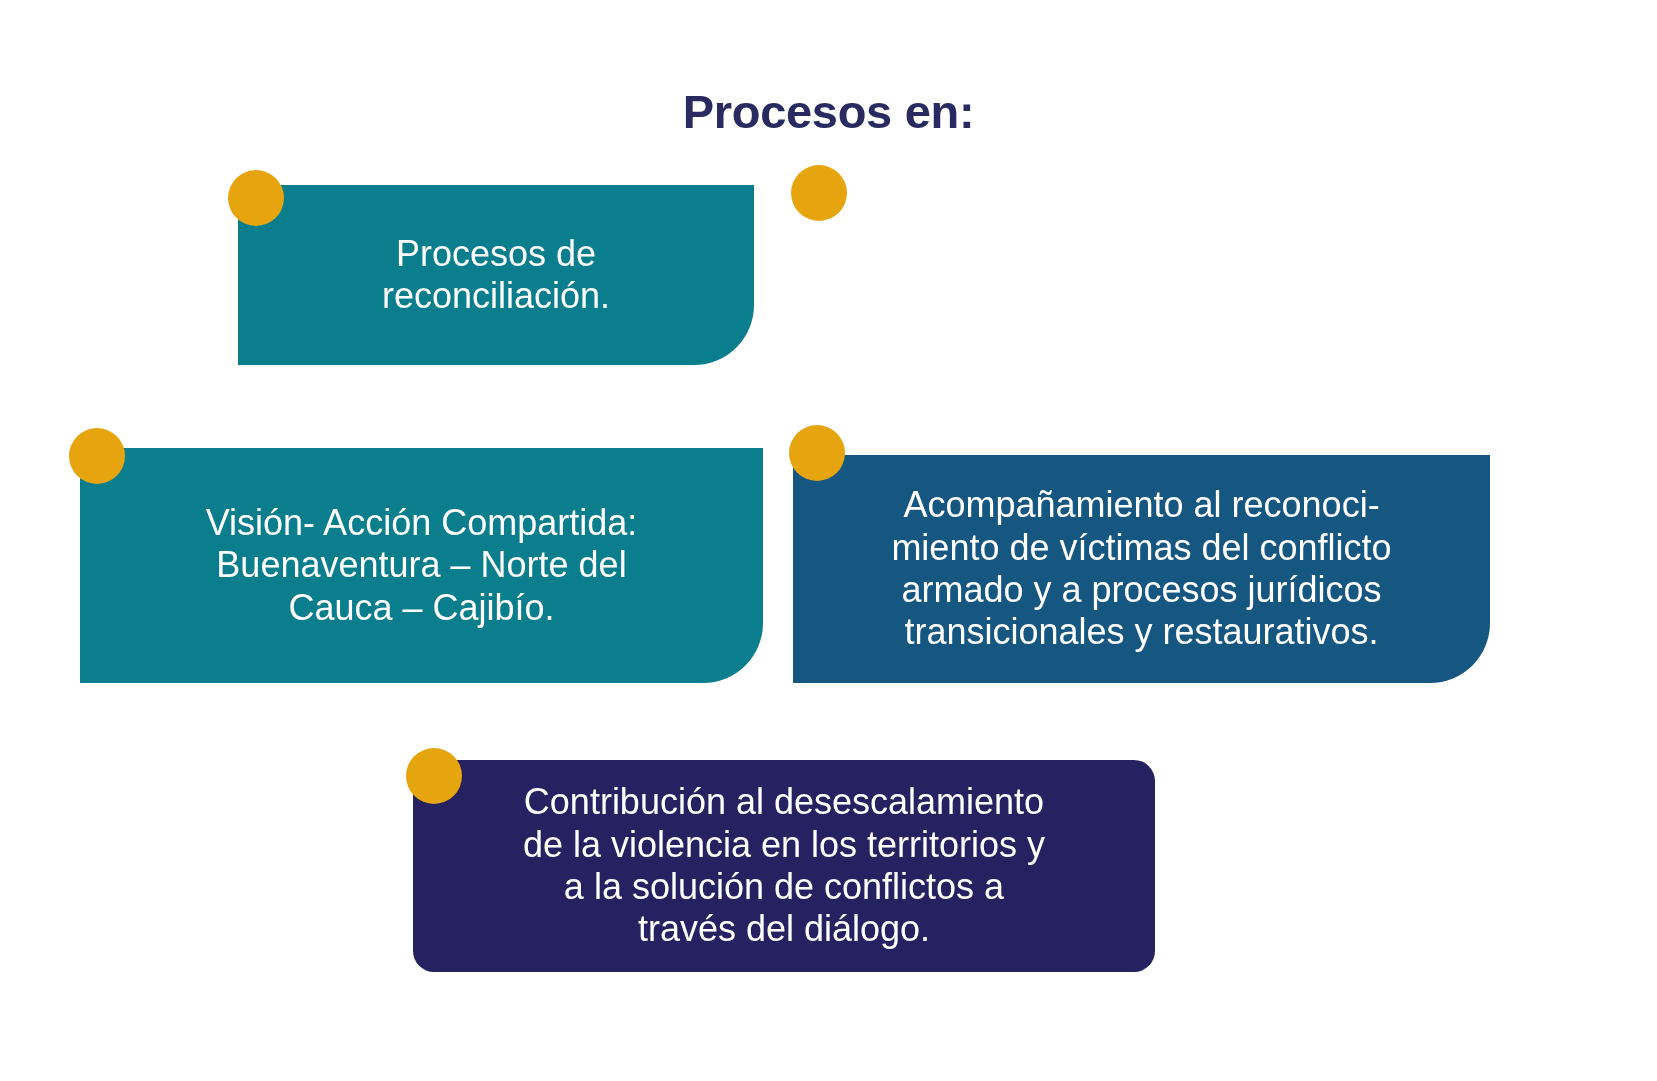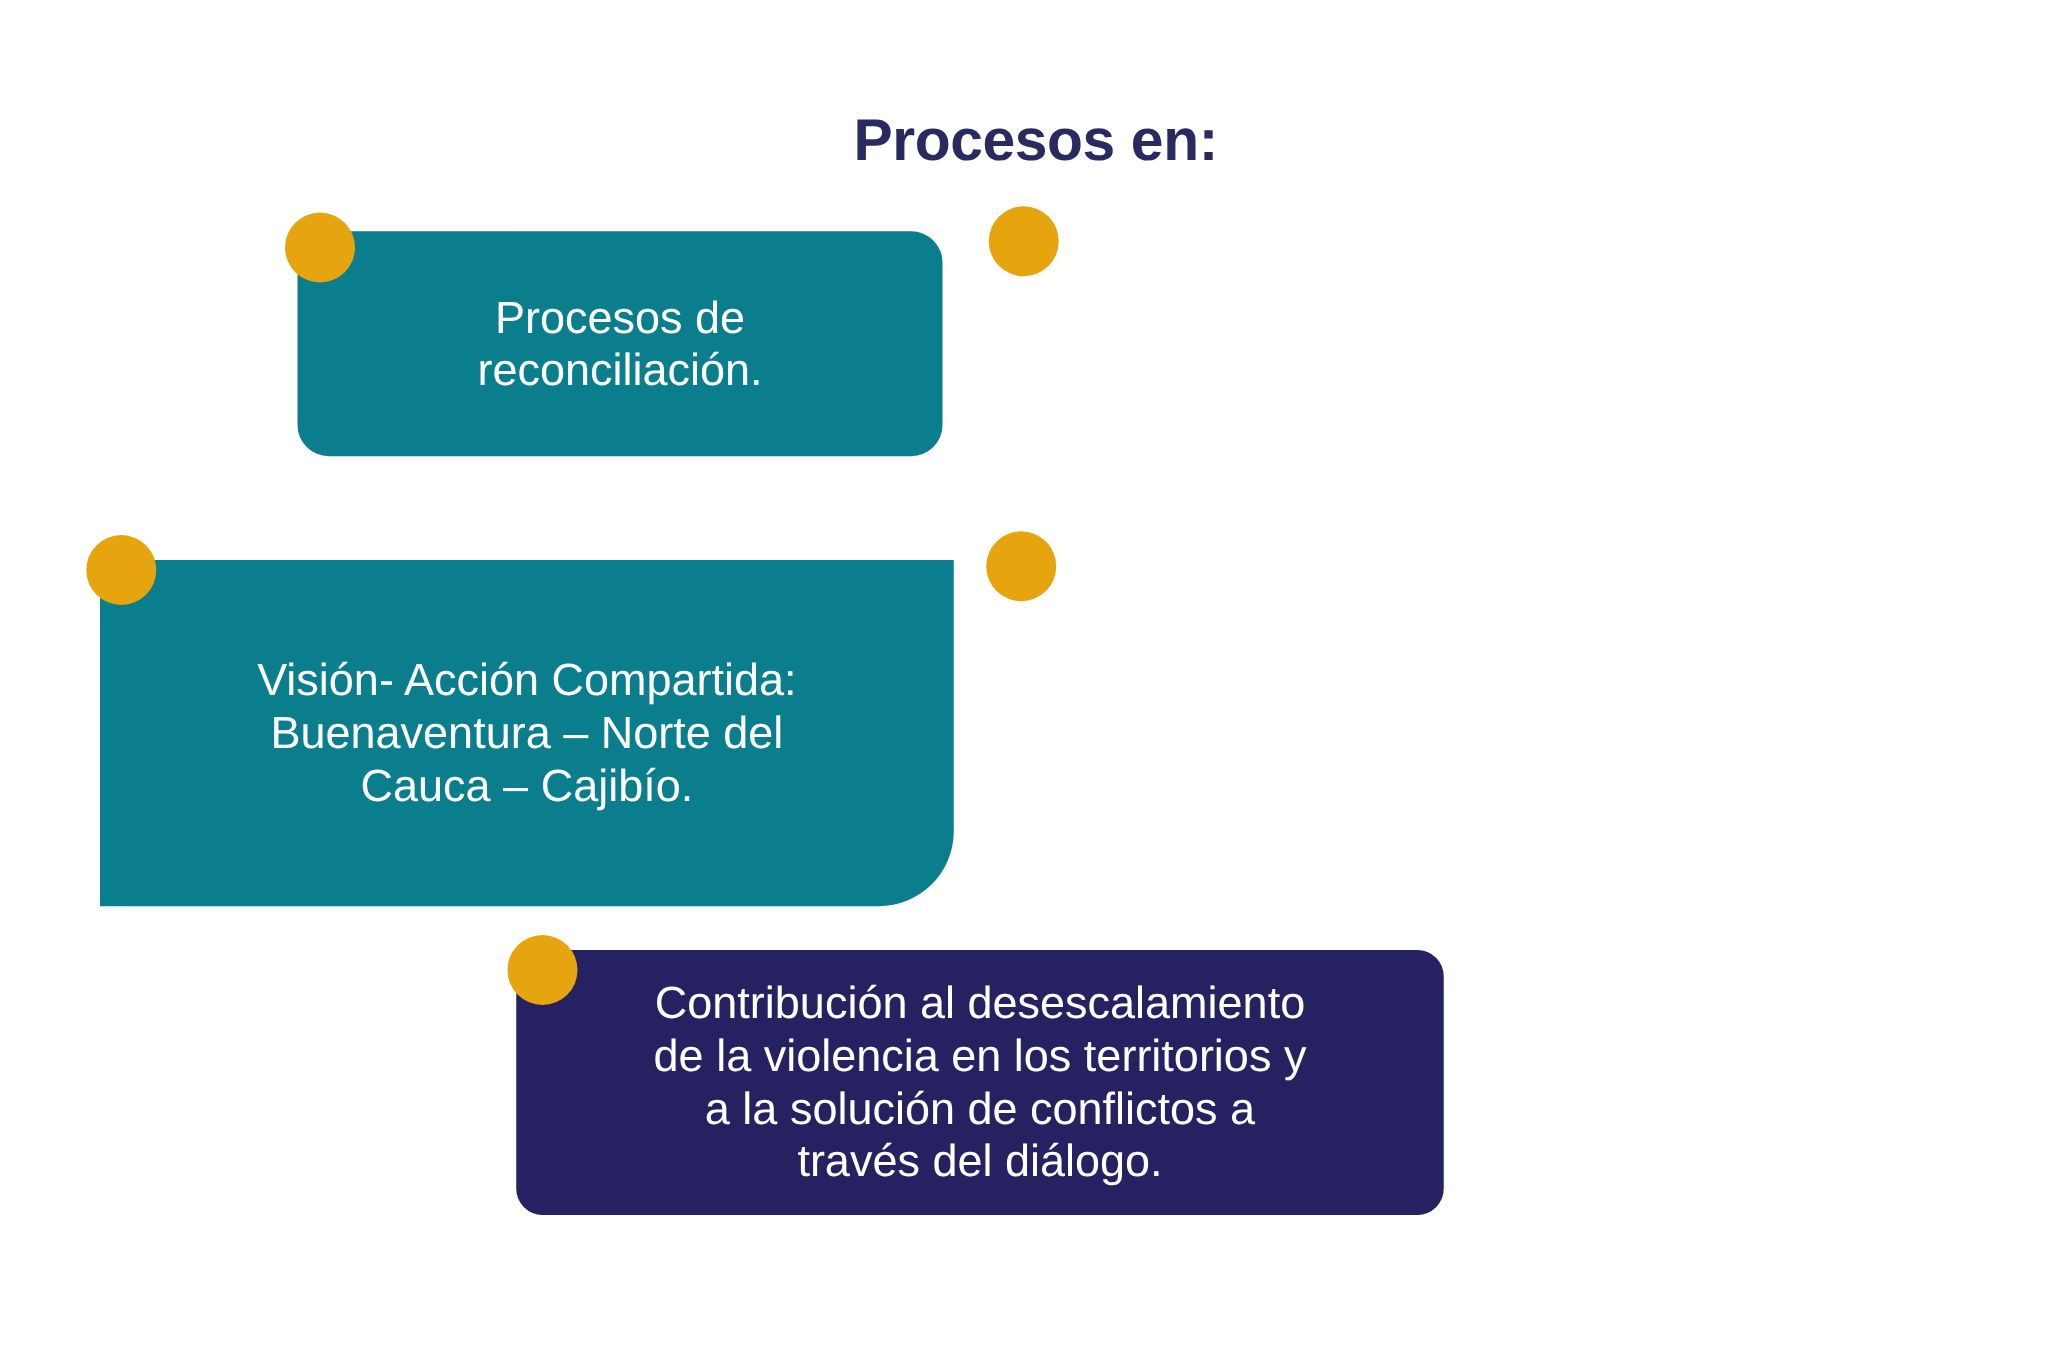--- a/index.html
+++ b/index.html
@@ -66,33 +66,32 @@
     background: #e6a50f;
     border-radius: 50%;
     z-index: 3;
   }
 
   
   #card-reconciliacion {
     left: 238px;  top: 185px;  width: 516px;  height: 180px;
     background: #0a7e8c;
     font-size: 36px;
-    border-radius: 25px;
   }
   #dot-reconciliacion { left: 228px; top: 170px; width: 56px; height: 56px; }
 
   #card-politicas {
     left: 803px;  top: 175px;  width: 518px;  height: 180px;
     background: #165782;
     font-size: 36px;
   }
   #dot-politicas { left: 791px; top: 165px; width: 56px; height: 56px; }
 
   #card-vision {
-    left: 80px;   top: 448px;  width: 683px;  height: 277px;
+    left: 80px;   top: 448px;  width: 683px;  height: 235px;
     background: #0a7e8c;
     font-size: 36px;
   }
   #dot-vision { left: 69px; top: 428px; width: 56px; height: 56px; }
 
   #card-acompanamiento {
     left: 793px;  top: 455px;  width: 697px;  height: 228px;
     background: #165782;
     font-size: 36px;
   }
@@ -122,20 +121,26 @@
   <div class="dot" id="dot-politicas"></div>
 
   <div class="dot" id="dot-vision"></div>
   <div class="card shape" id="card-vision">
     <span class="card-text">Visión- Acción Compartida:
 Buenaventura – Norte del
 Cauca – Cajibío.</span>
   </div>
 
   <div class="dot" id="dot-acompanamiento"></div>
+  <div class="card shape" id="card-acompanamiento">
+    <span class="card-text">Acompañamiento al reconoci-
+miento de víctimas del conflicto
+armado y a procesos jurídicos
+transicionales y restaurativos.</span>
+  </div>
 
   <div class="dot" id="dot-contribucion"></div>
   <div class="card shape" id="card-contribucion">
     <span class="card-text">Contribución al desescalamiento
 de la violencia en los territorios y
 a la solución de conflictos a
 través del diálogo.</span>
   </div>
 
 </div>

